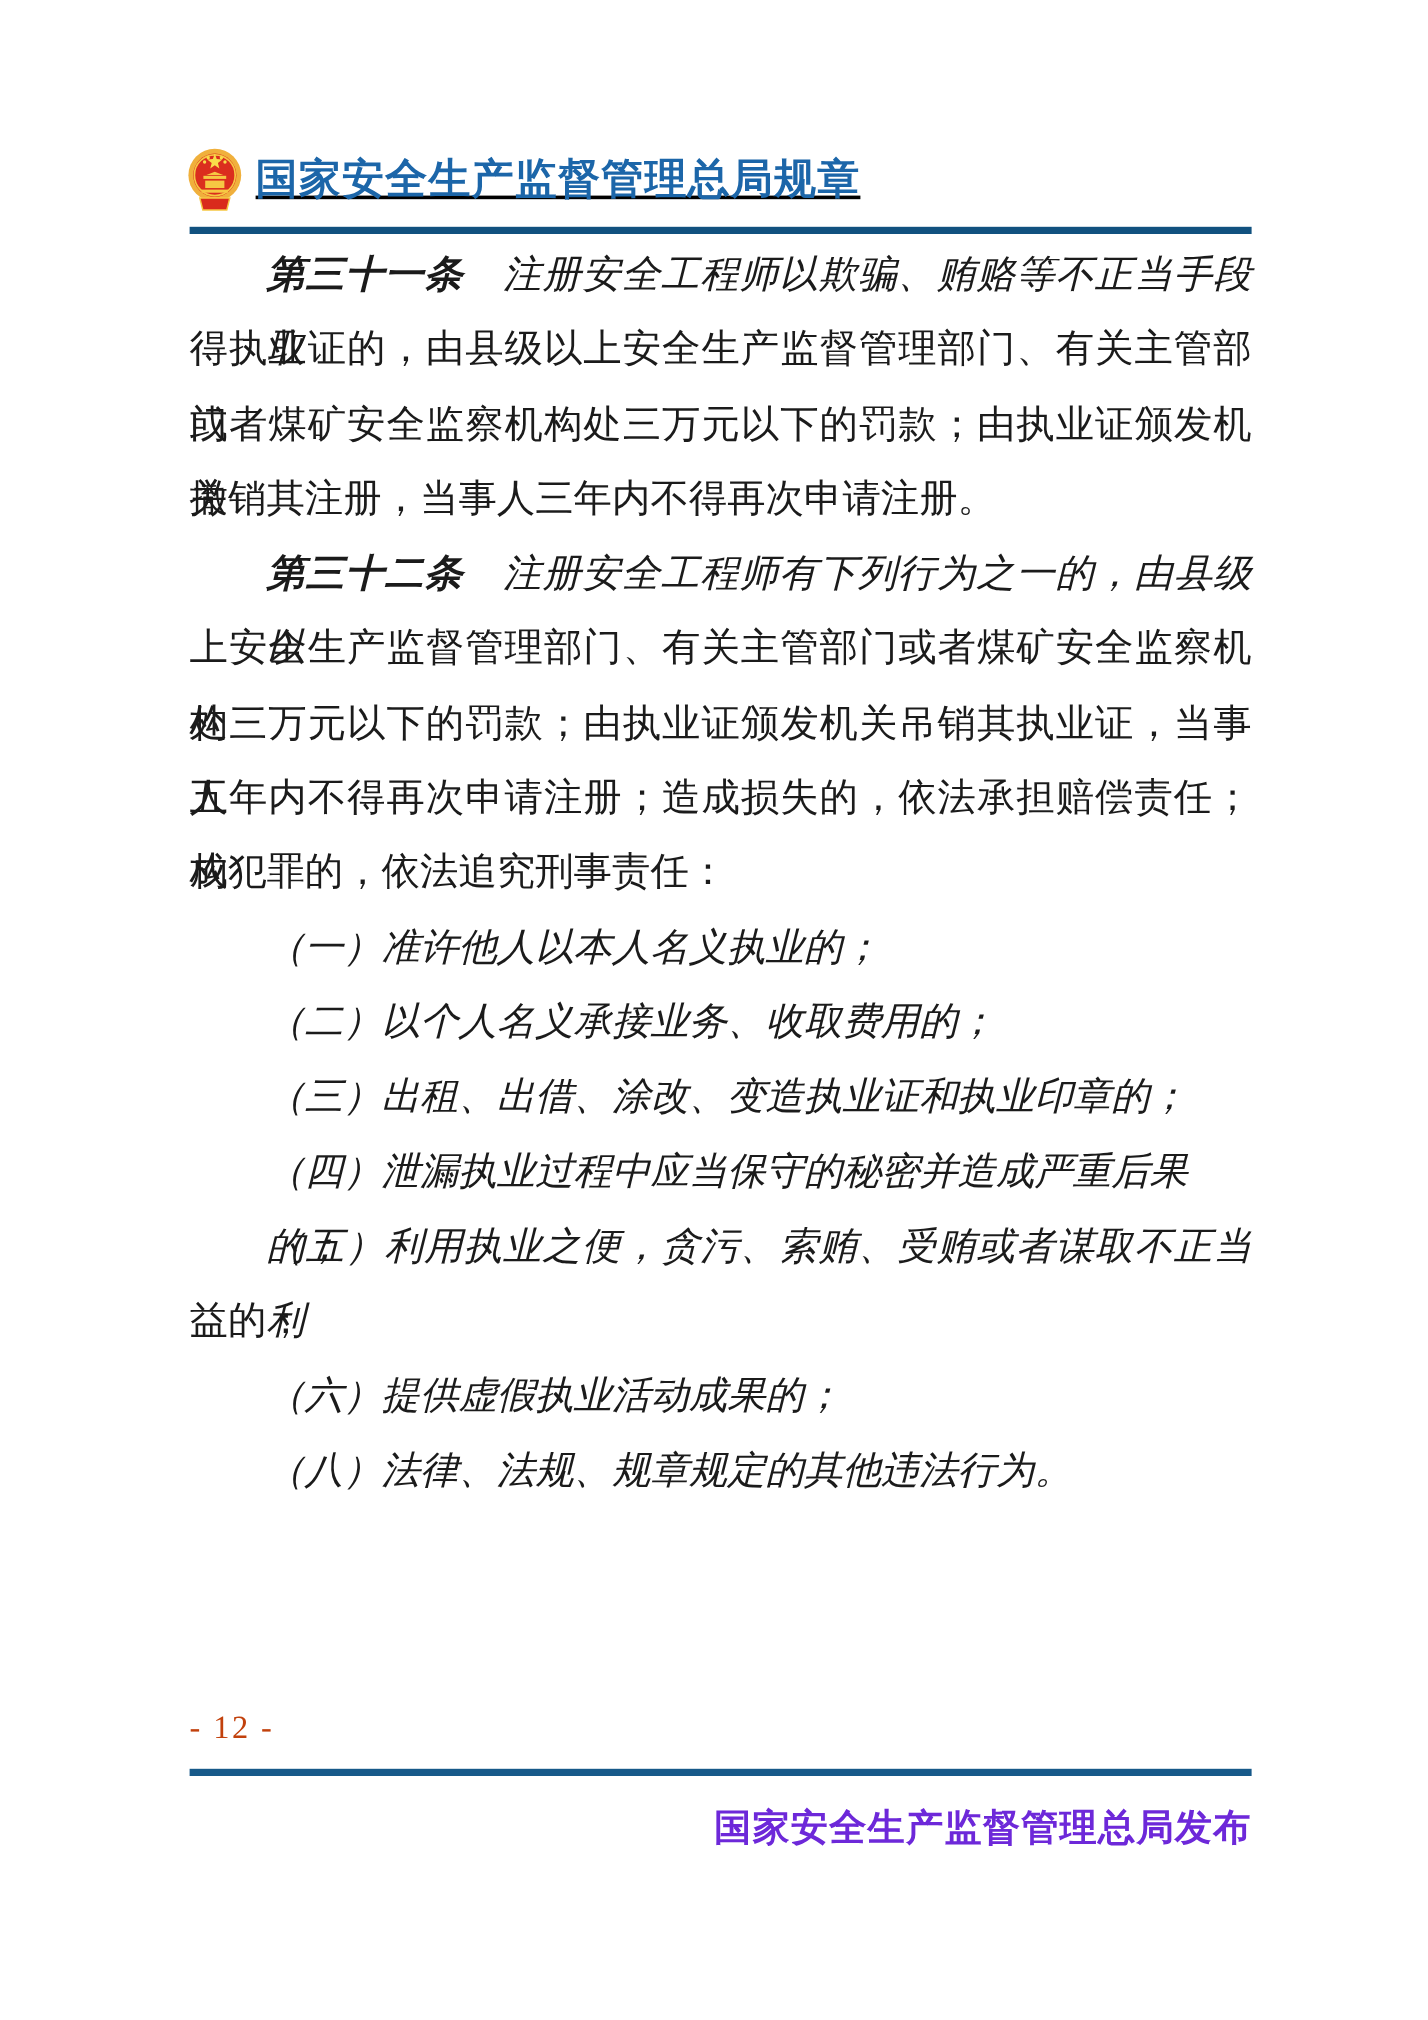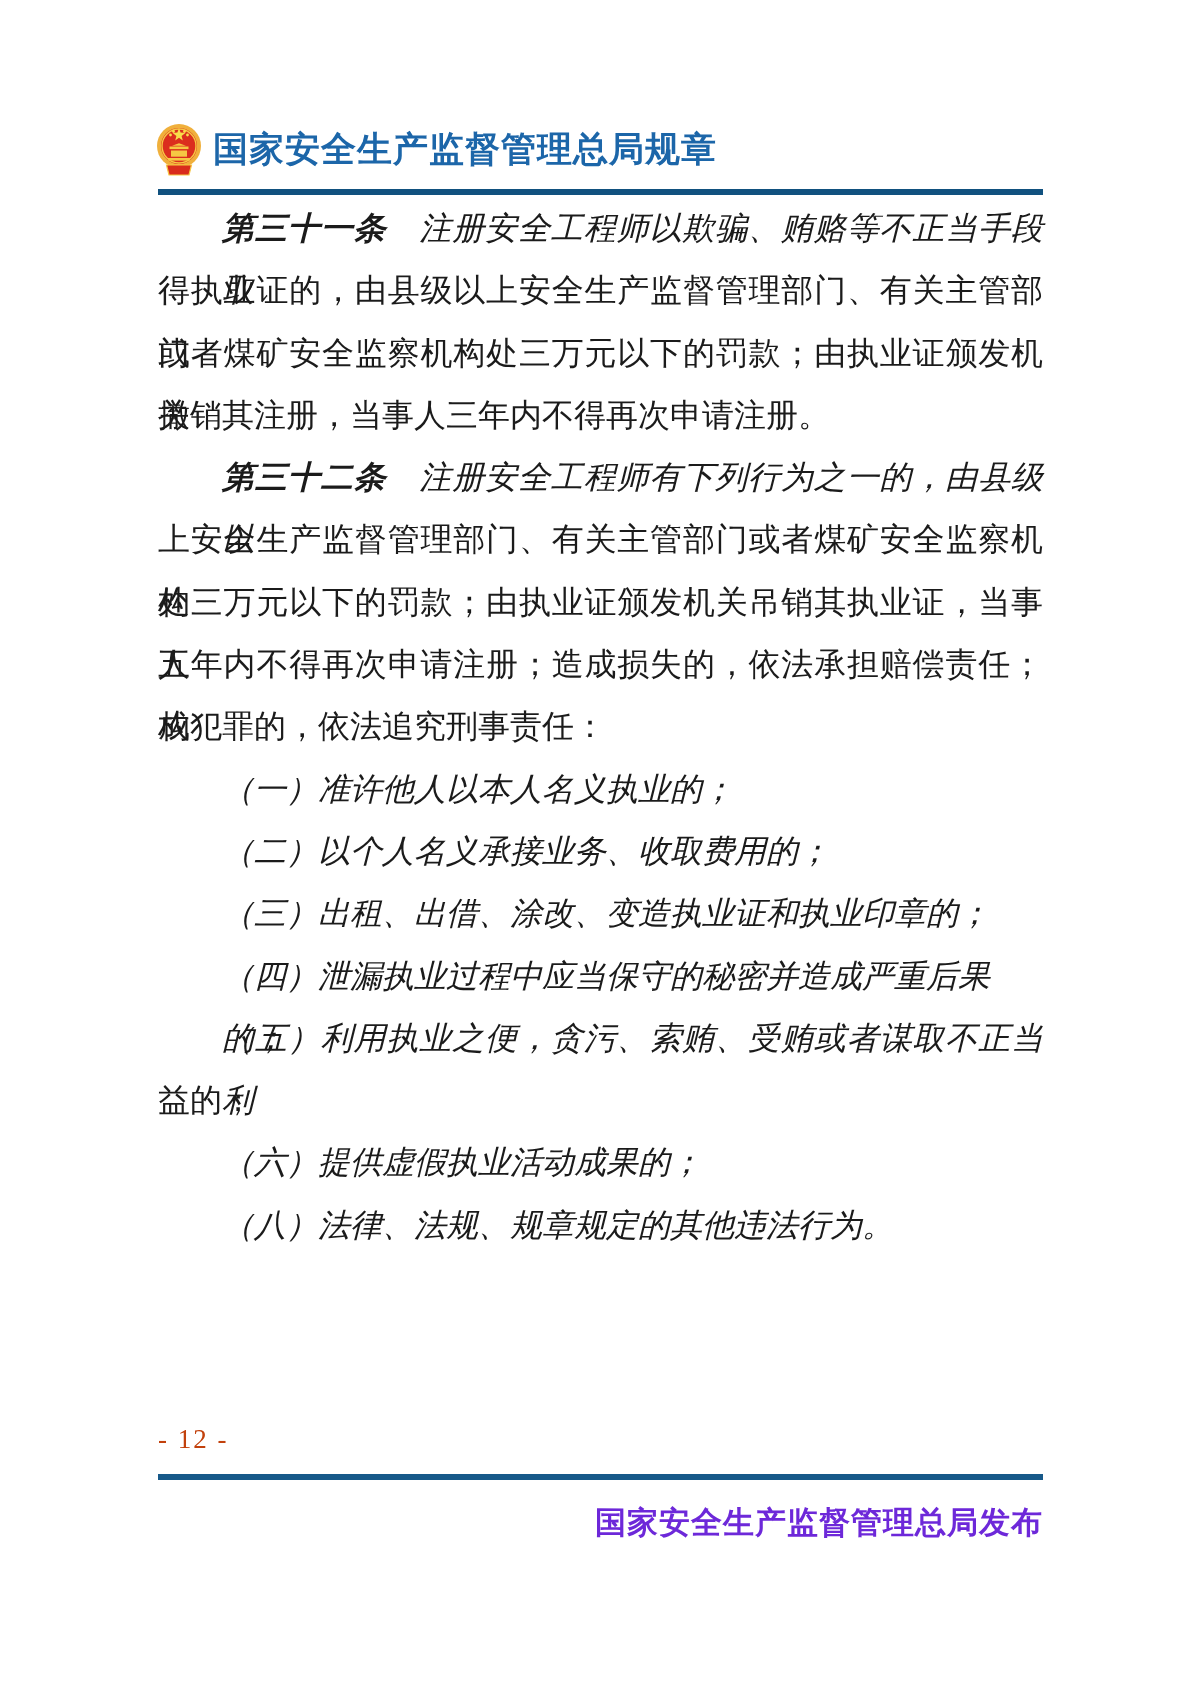--- a/index.html
+++ b/index.html
@@ -6,21 +6,21 @@
   .page{
     position:relative;
     width:1190px;height:1683px;
     background:#ffffff;
     font-family:"Liberation Serif","DejaVu Serif",serif;
     overflow:hidden;
   }
   
   .hdr{
     position:absolute;left:156px;top:120px;height:58px;
-    display:flex;align-items:center;gap:11px;
+    display:flex;align-items:center;gap:11px;text-decoration:underline;
   }
   .emblem{width:46px;height:56px;display:inline-block;flex:0 0 auto;}
   .hdr-title{
     margin:0;
     font-size:35px;font-weight:700;color:#1c66a9;
     letter-spacing:1px;white-space:nowrap;
     font-family:"Liberation Serif","DejaVu Serif",serif;
   }
   .rule{position:absolute;left:158px;width:885px;height:6px;}
   .hdr-rule{top:189px;background:#11517f;}

